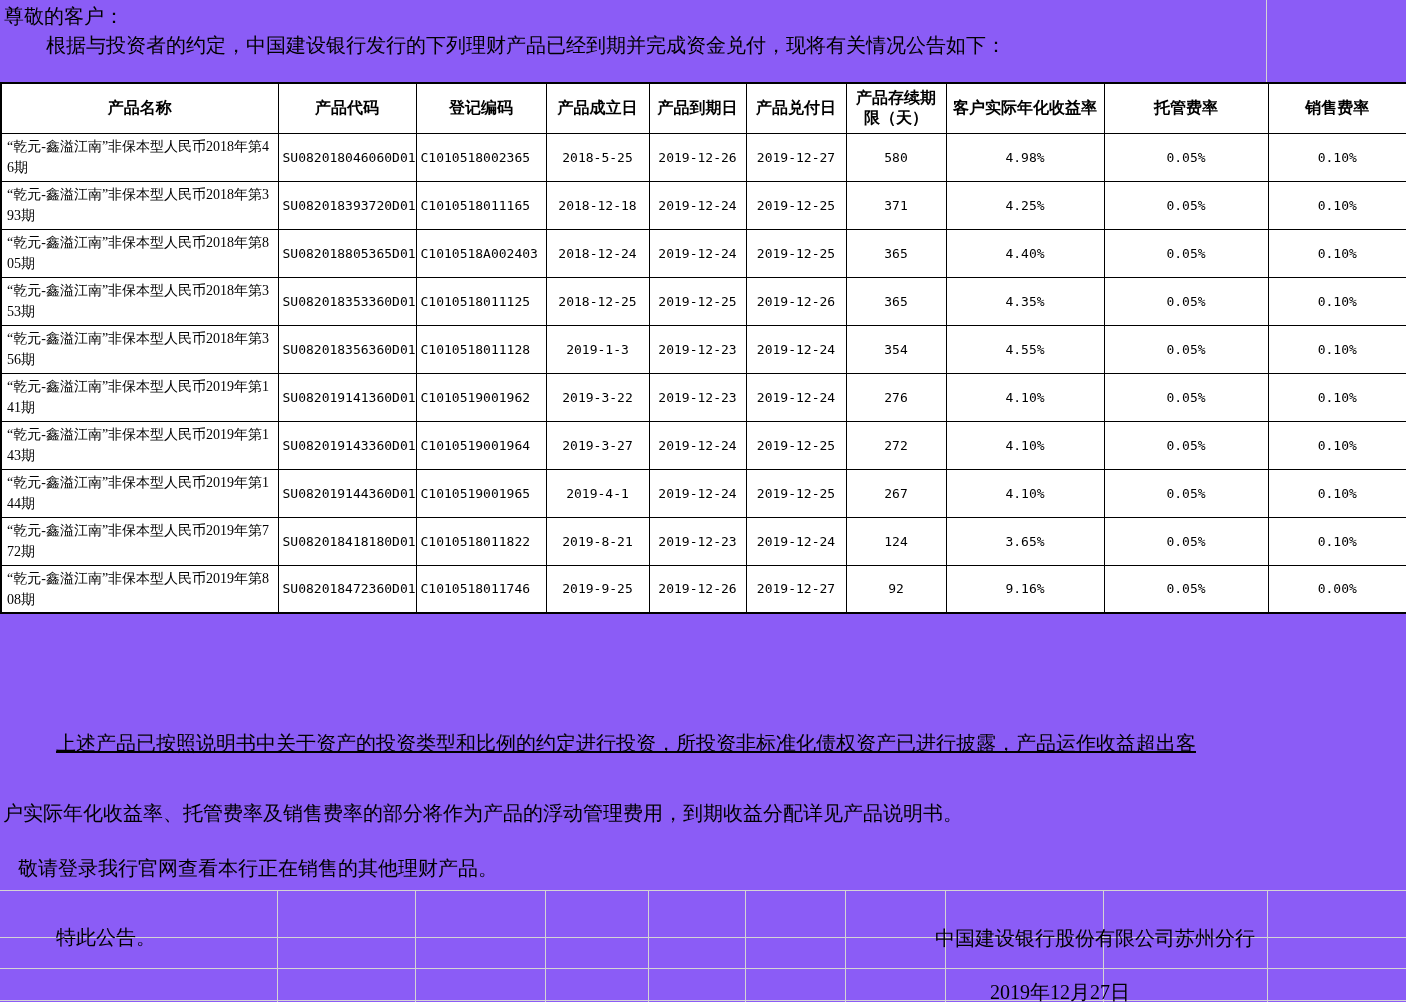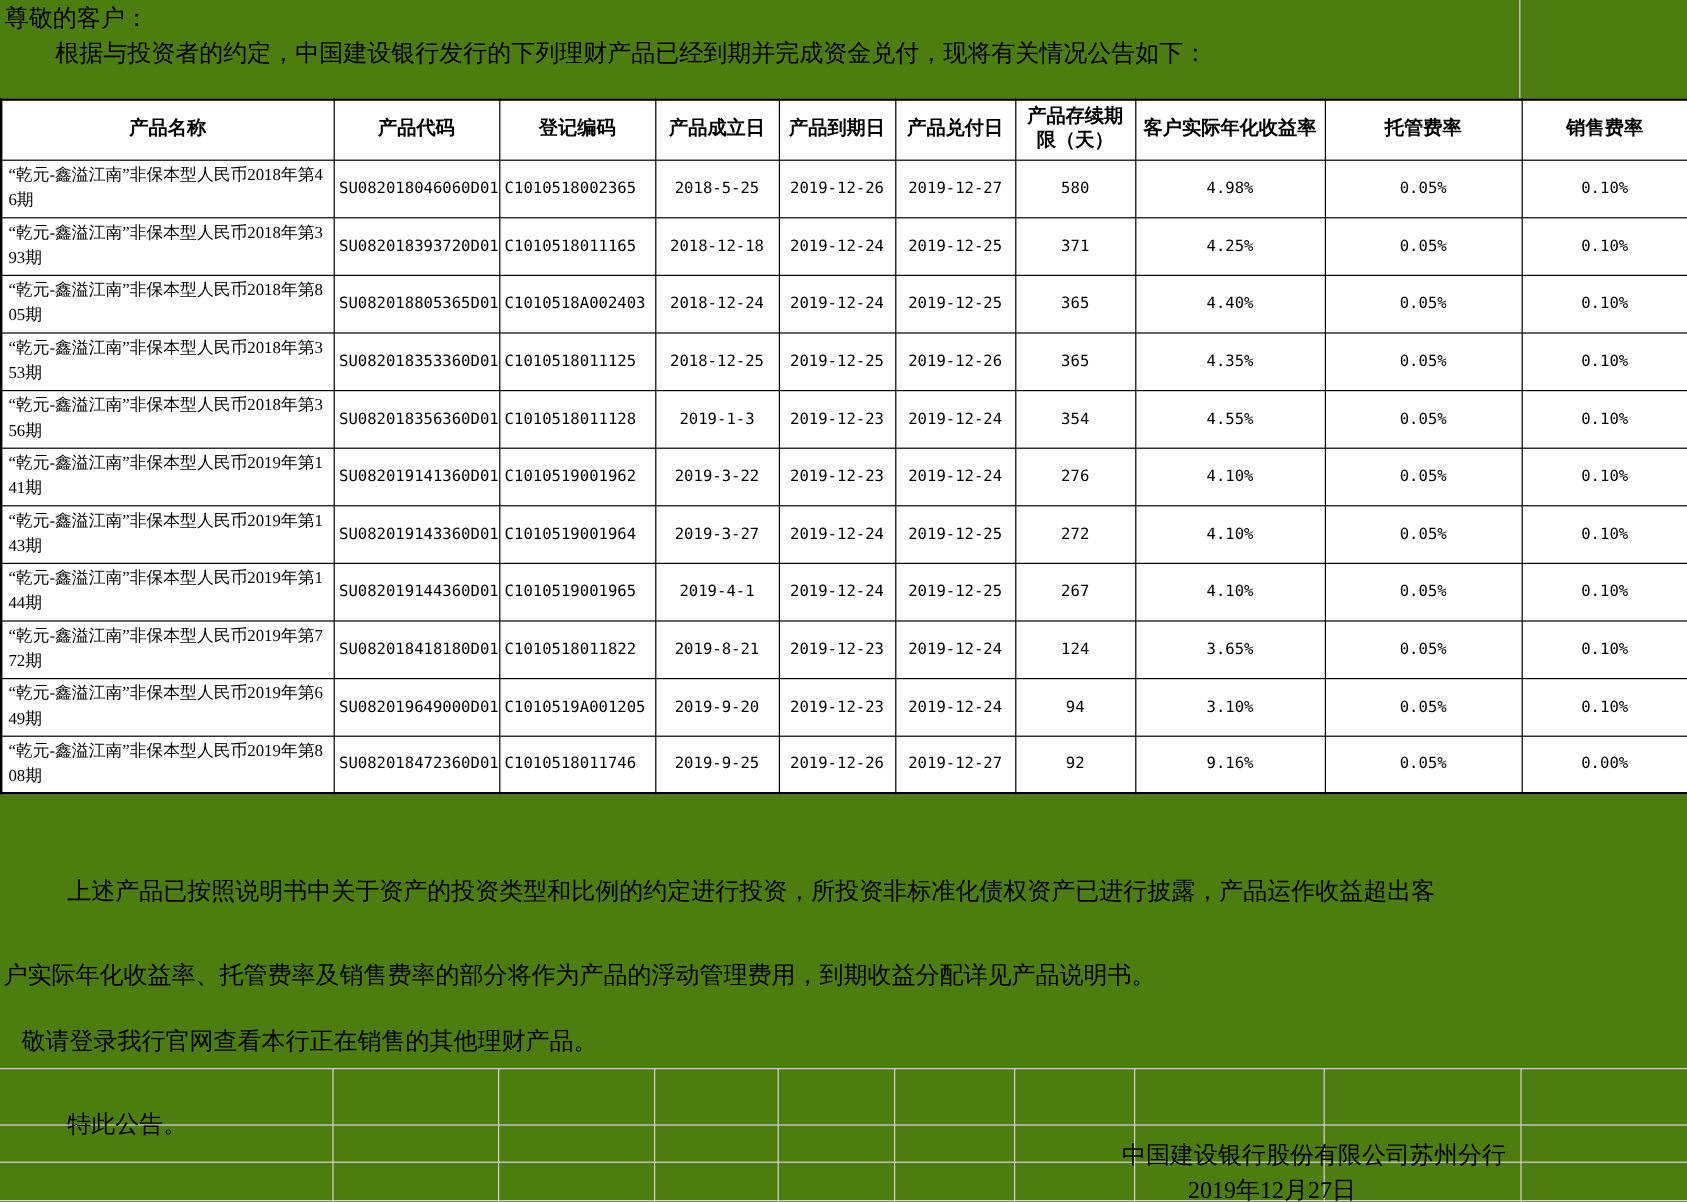--- a/index.html
+++ b/index.html
@@ -5,31 +5,31 @@
   * { box-sizing: border-box; margin: 0; padding: 0; }
   html, body { background: #ffffff; }
   body {
     font-family: "Liberation Serif", "DejaVu Serif", serif;
     color: #000000;
   }
   .page {
     position: relative;
     width: 1406px;
     height: 1002px;
-    background: #4d7c0f;
+    background: #8b5cf6;
     overflow: hidden;
   }
   .txt { position: absolute; font-size: 20px; line-height: 24px; white-space: nowrap; z-index: 3; }
   #salutation { left: 4px;  top: 4px; }
   #intro      { left: 46px; top: 33px; }
-  #note1      { left: 56px; top: 731px; }
+  #note1      { left: 56px; top: 731px; text-decoration: underline; }
   #note2      { left: 3px;  top: 801px; text-align: center; }
   #promo      { left: 18px; top: 856px; }
   #closing    { left: 56px; top: 894px; margin-top: 31px; }
-  #issuer     { left: 1095px; top: 951px; transform: translateX(-50%); }
+  #issuer     { left: 1095px; top: 926px; transform: translateX(-50%); }
   #issue-date { left: 1060px; top: 980px; transform: translateX(-50%); }
 
   
   table.products {
     position: absolute;
     left: 0; top: 82px;
     width: 1406px;
     border-collapse: collapse;
     table-layout: fixed;
     border: 2px solid #000;
@@ -210,32 +210,20 @@
           <td class="c-code">C1010518011822</td>
           <td class="c-date">2019-8-21</td>
           <td class="c-date">2019-12-23</td>
           <td class="c-date">2019-12-24</td>
           <td class="c-num">124</td>
           <td class="c-num">3.65%</td>
           <td class="c-num">0.05%</td>
           <td class="c-num">0.10%</td>
         </tr>
         <tr>
-          <td class="c-name">“乾元-鑫溢江南”非保本型人民币2019年第649期</td>
-          <td class="c-code">SU082019649000D01</td>
-          <td class="c-code">C1010519A001205</td>
-          <td class="c-date">2019-9-20</td>
-          <td class="c-date">2019-12-23</td>
-          <td class="c-date">2019-12-24</td>
-          <td class="c-num">94</td>
-          <td class="c-num">3.10%</td>
-          <td class="c-num">0.05%</td>
-          <td class="c-num">0.10%</td>
-        </tr>
-        <tr>
           <td class="c-name">“乾元-鑫溢江南”非保本型人民币2019年第808期</td>
           <td class="c-code">SU082018472360D01</td>
           <td class="c-code">C1010518011746</td>
           <td class="c-date">2019-9-25</td>
           <td class="c-date">2019-12-26</td>
           <td class="c-date">2019-12-27</td>
           <td class="c-num">92</td>
           <td class="c-num">9.16%</td>
           <td class="c-num">0.05%</td>
           <td class="c-num">0.00%</td>

